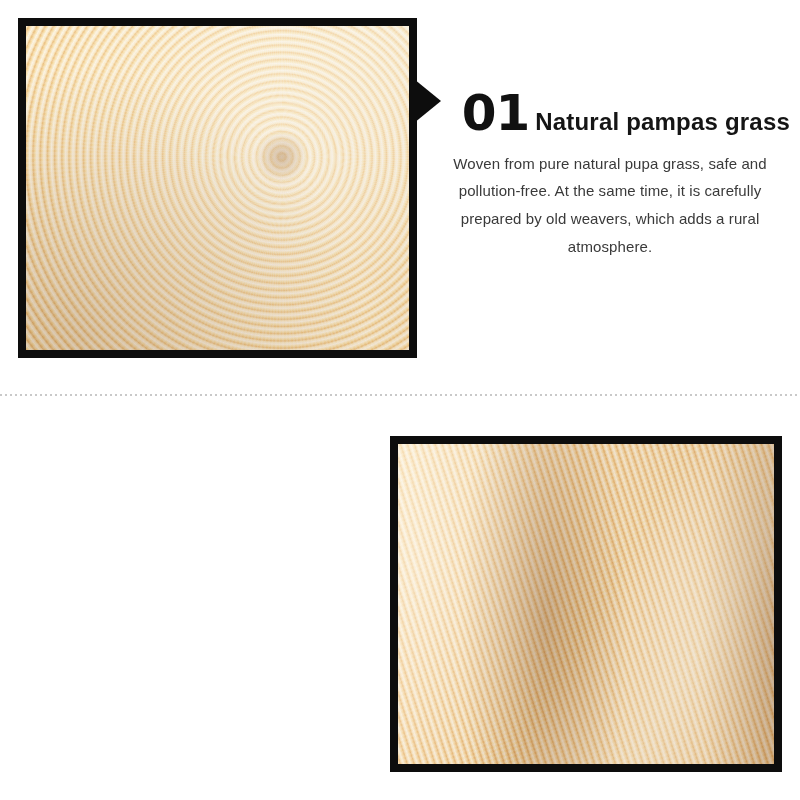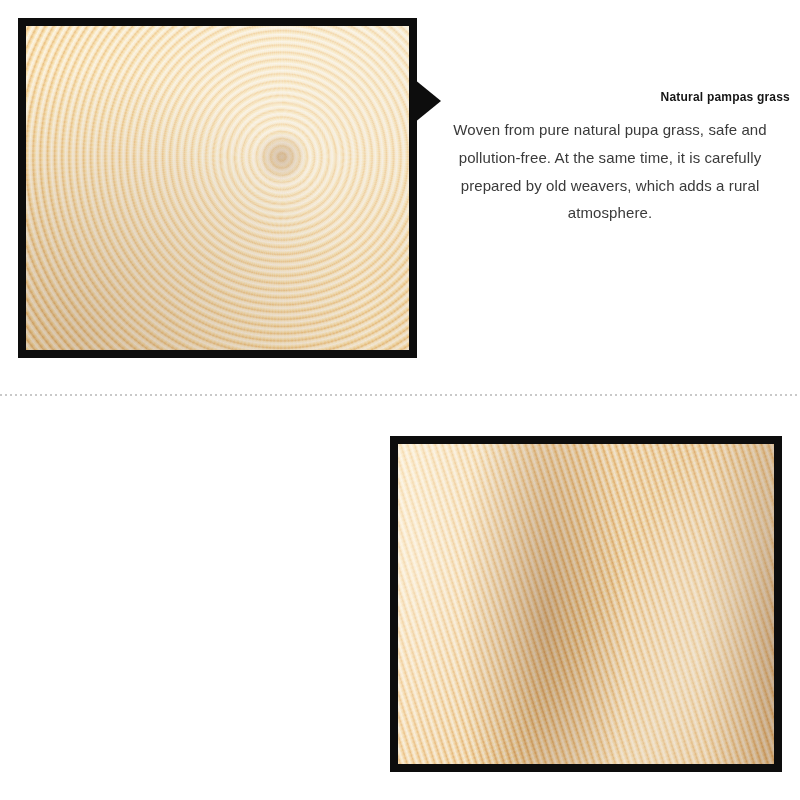--- a/index.html
+++ b/index.html
@@ -135,21 +135,21 @@
     font-family: "DejaVu Sans", sans-serif;
     font-size: 50px;
     font-weight: 700;
     line-height: 0.95;
     color: #111111;
     letter-spacing: -1px;
   }
 
   .step-title {
     font-family: "Liberation Sans", sans-serif;
-    font-size: 12px;
+    font-size: 24px;
     font-weight: 700;
     color: #151515;
     letter-spacing: 0.2px;
   }
 
   .step-body {
     font-family: "Liberation Sans", sans-serif;
     font-size: 15px;
     font-weight: 400;
     line-height: 1.85;
@@ -183,20 +183,21 @@
     <div class="photo-frame" id="photo-frame-1">
       <div class="photo">
         <div class="weave-radial"></div>
       </div>
     </div>
 
     <div class="pointer" id="pointer-1"></div>
 
     <div class="text-block" id="text-block-1">
       <div class="heading-row">
+        <span class="step-number">01</span>
         <span class="step-title">Natural pampas grass</span>
       </div>
       <p class="step-body">Woven from pure natural pupa grass, safe and pollution-free. At the same time, it is carefully prepared by old weavers, which adds a rural atmosphere.</p>
     </div>
 
   </div>
 
   <div id="section-divider"></div>
 
   <div class="section" id="section-2">

